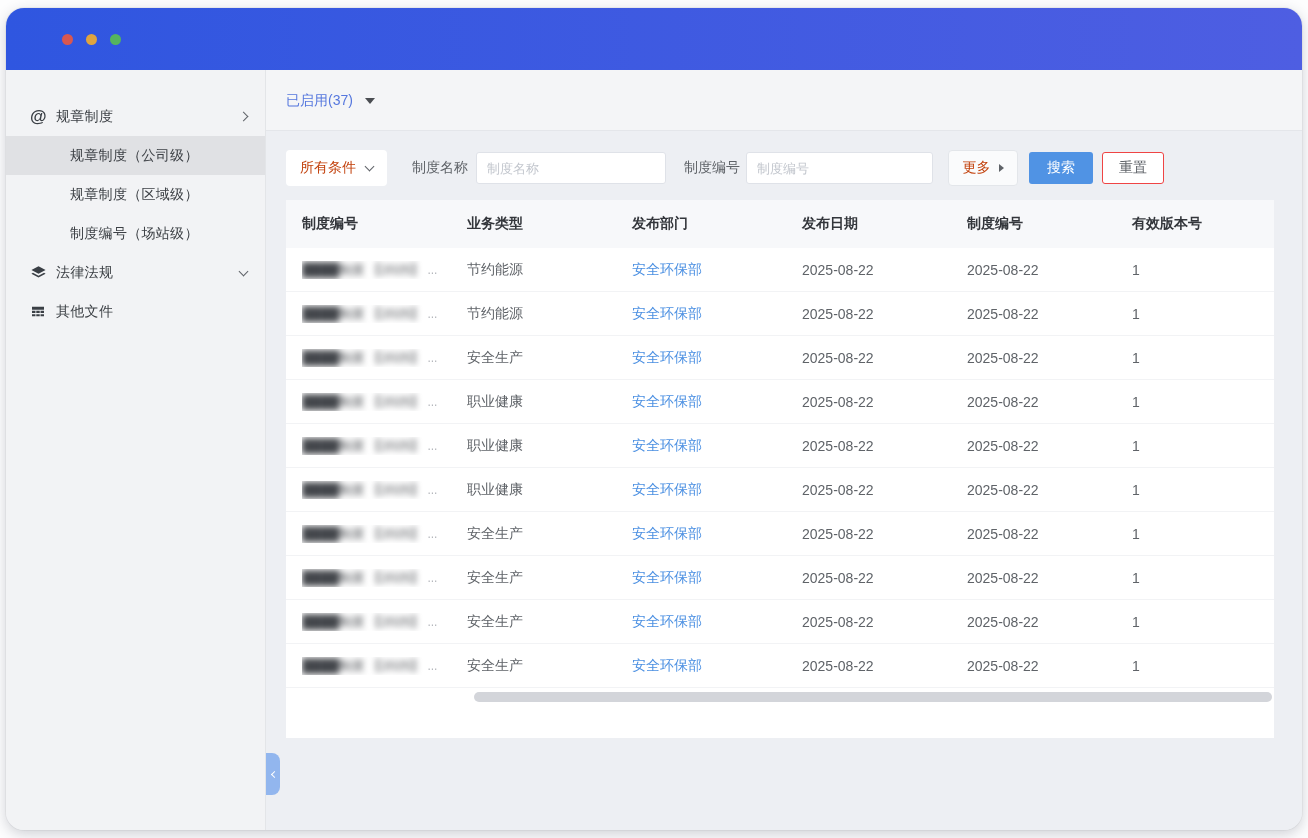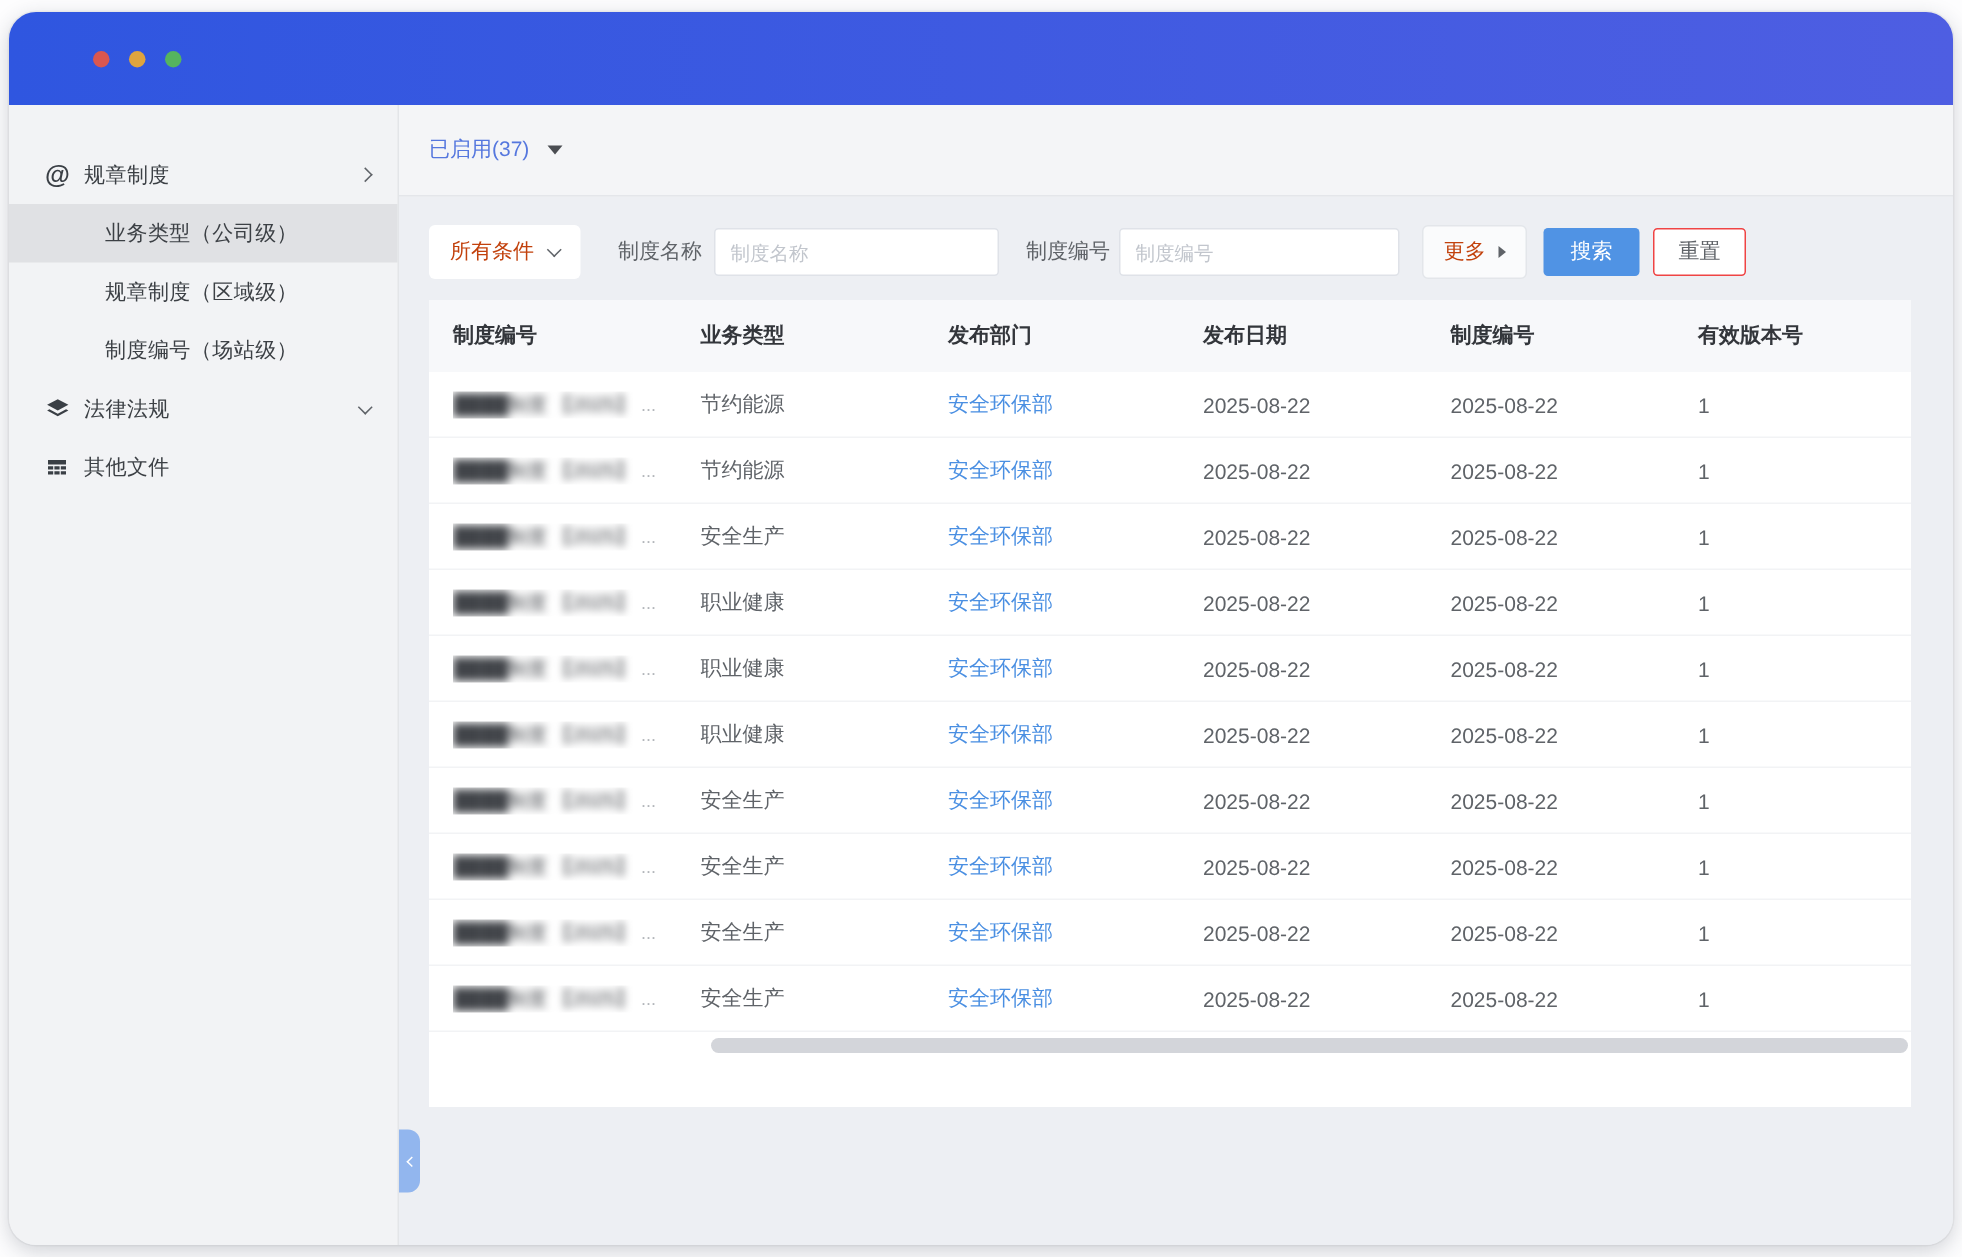--- a/index.html
+++ b/index.html
@@ -82,21 +82,21 @@
 
     <div class="sidebar">
       <div class="side-item">
         <span class="ic">
             <span class="at-glyph">@</span>
           </span>
         <span class="lbl">规章制度</span>
         <span class="chev right"></span>
       </div>
       <div class="side-item child selected">
-        <span class="lbl">业务类型（公司级）</span>
+        <span class="lbl">规章制度（公司级）</span>
       </div>
       <div class="side-item child">
         <span class="lbl">规章制度（区域级）</span>
       </div>
       <div class="side-item child">
         <span class="lbl">制度编号（场站级）</span>
       </div>
       <div class="side-item">
         <span class="ic">
           <svg width="17" height="17" viewBox="0 0 24 24">

